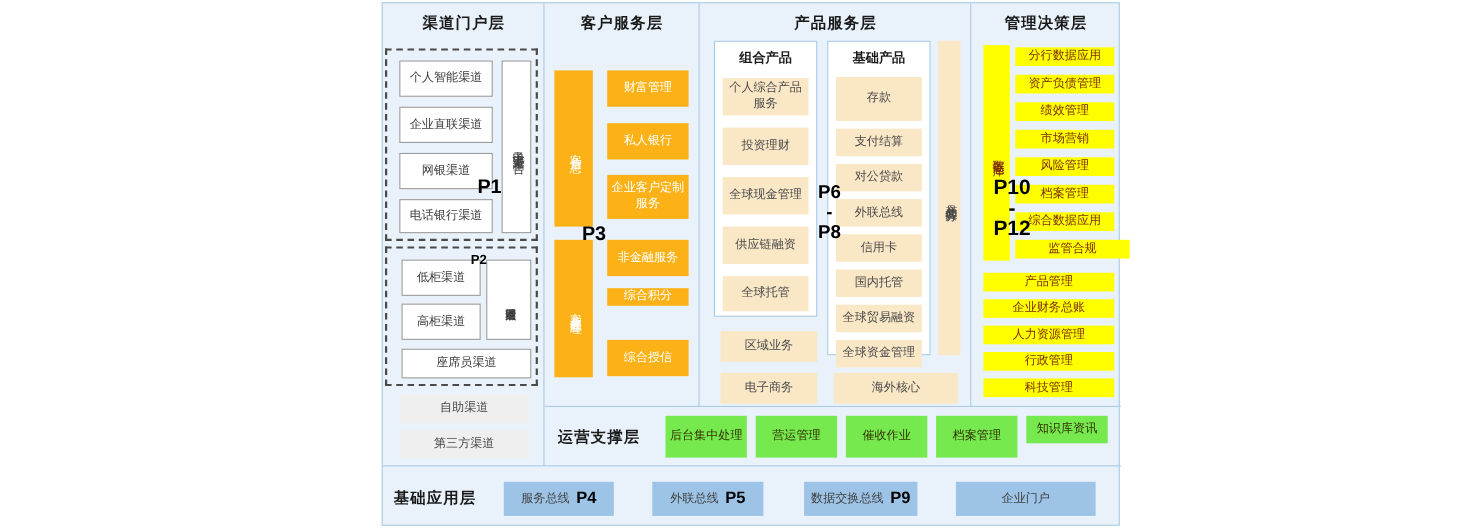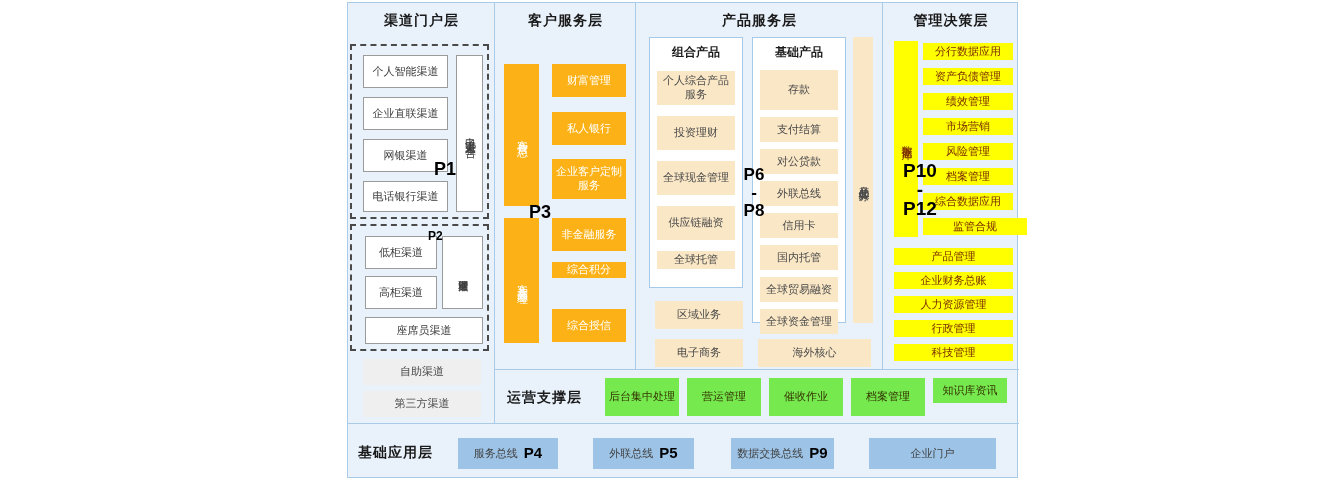--- a/index.html
+++ b/index.html
@@ -76,21 +76,21 @@
     <div class="abs col" style="left:288px;top:0;width:247px;height:366px;">
       <div class="abs ltitle" style="left:0;top:9px;width:247px;">产品服务层</div>
 
       <div class="abs panel" style="left:13px;top:34px;width:94px;height:251px;">
         <div class="ptitle">组合产品</div>
         <div class="pitems" style="gap:11px;margin-top:4px;">
           <div class="box beige" style="height:34px;padding:0 2px;">个人综合产品服务</div>
           <div class="box beige" style="height:34px;">投资理财</div>
           <div class="box beige" style="height:34px;">全球现金管理</div>
           <div class="box beige" style="height:34px;">供应链融资</div>
-          <div class="box beige" style="height:18px;">全球托管</div>
+          <div class="box beige" style="height:32px;">全球托管</div>
         </div>
       </div>
 
       <div class="abs box beige" style="left:19px;top:298px;width:88px;height:28px;">区域业务</div>
       <div class="abs box beige" style="left:19px;top:336px;width:88px;height:28px;">电子商务</div>
 
       <div class="abs prange" style="left:104px;top:163px;width:28px;font-size:17px;">
         <div>P6</div>
         <div>-</div>
         <div>P8</div>

